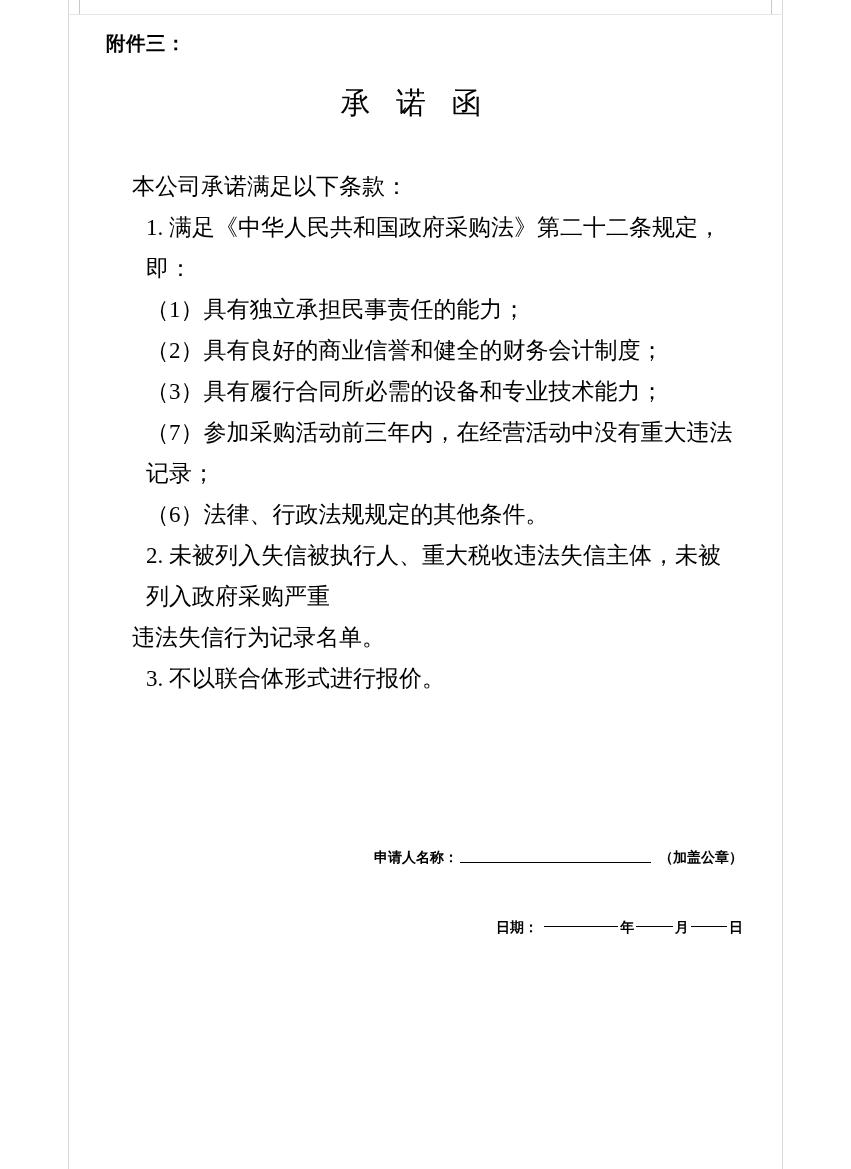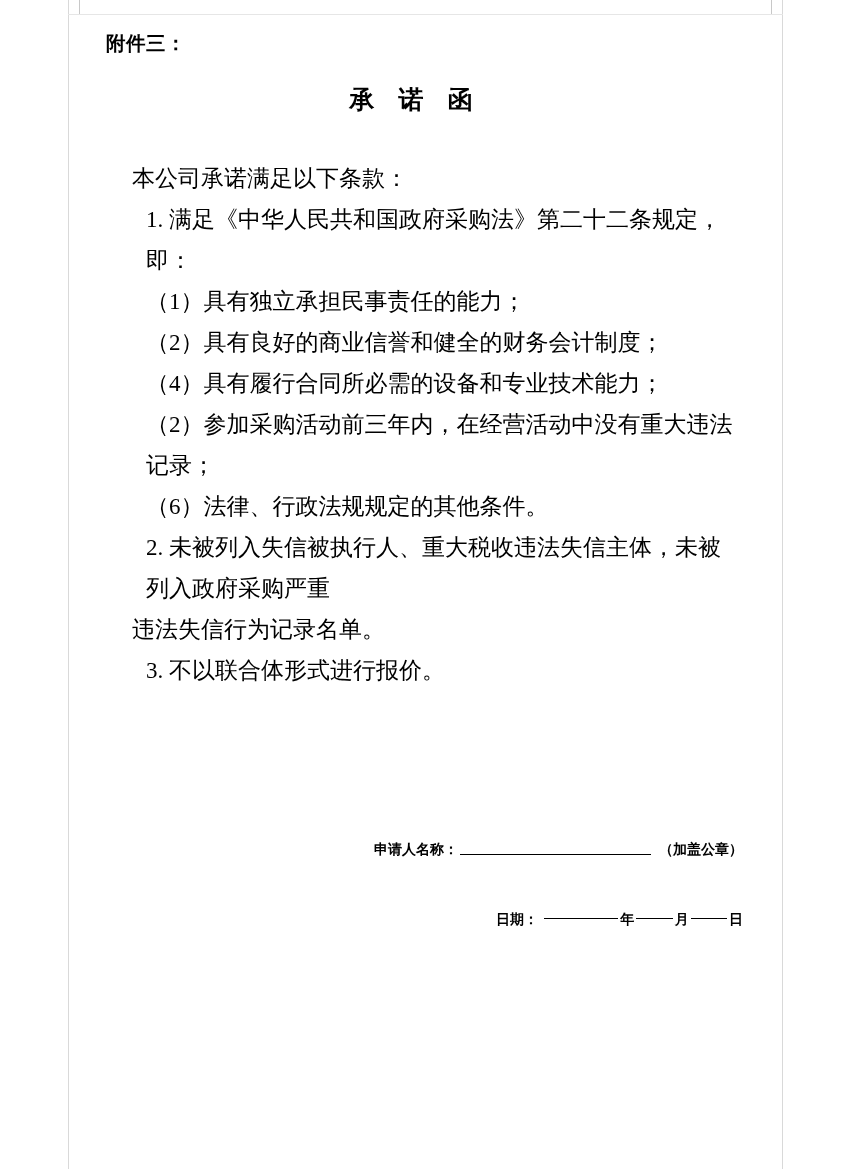--- a/index.html
+++ b/index.html
@@ -59,22 +59,22 @@
   .attachment-label {
     font-family: "Liberation Sans", "DejaVu Sans", sans-serif;
     font-weight: bold;
     font-size: 19.5px;
     letter-spacing: 0.5px;
     margin: 8px 0 0 18px;
   }
 
   .doc-title {
     text-align: center;
-    font-weight: bold;
-    font-size: 25px;
+    font-weight: normal;
+    font-size: 30px;
     letter-spacing: 9px;
     margin: 26px 0 0 0;
     font-family: "Liberation Serif", "DejaVu Serif", serif;
   }
 
   .body-block {
     margin: 42px 0 0 0;
     padding: 0 6px 0 44px;
     font-size: 23px;
     line-height: 41px;
@@ -151,24 +151,24 @@
   <div class="body-block">
 
     <p class="para">本公司承诺满足以下条款：</p>
 
     <p class="para indent1">1. 满足《中华人民共和国政府采购法》第二十二条规定，即：</p>
 
     <p class="para indent2">（1）具有独立承担民事责任的能力；</p>
 
     <p class="para indent2">（2）具有良好的商业信誉和健全的财务会计制度；</p>
 
-    <p class="para indent2">（4）具有履行合同所必需的设备和专业技术能力；</p>
+    <p class="para indent2">（3）具有履行合同所必需的设备和专业技术能力；</p>
 
 
-    <p class="para indent2">（2）参加采购活动前三年内，在经营活动中没有重大违法记录；</p>
+    <p class="para indent2">（7）参加采购活动前三年内，在经营活动中没有重大违法记录；</p>
 
     <p class="para indent2">（6）法律、行政法规规定的其他条件。</p>
 
     <p class="para indent1">2. 未被列入失信被执行人、重大税收违法失信主体，未被列入政府采购严重</p>
 
     <p class="para hang">违法失信行为记录名单。</p>
 
     <p class="para indent1">3. 不以联合体形式进行报价。</p>
   </div>
 

